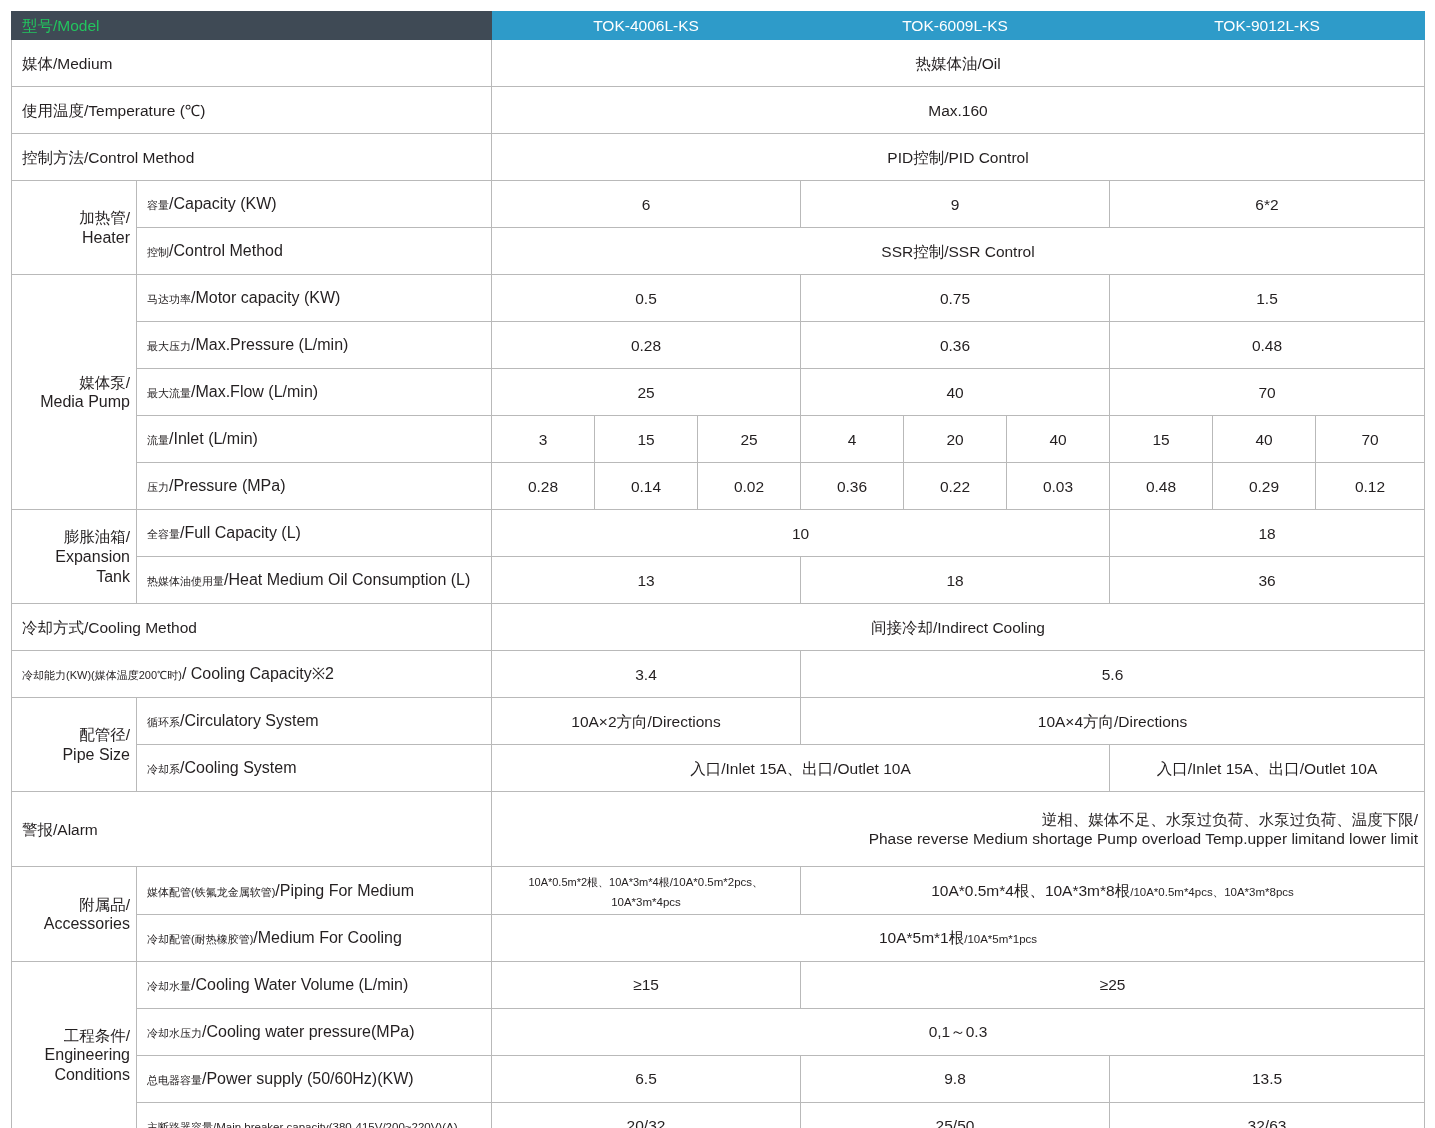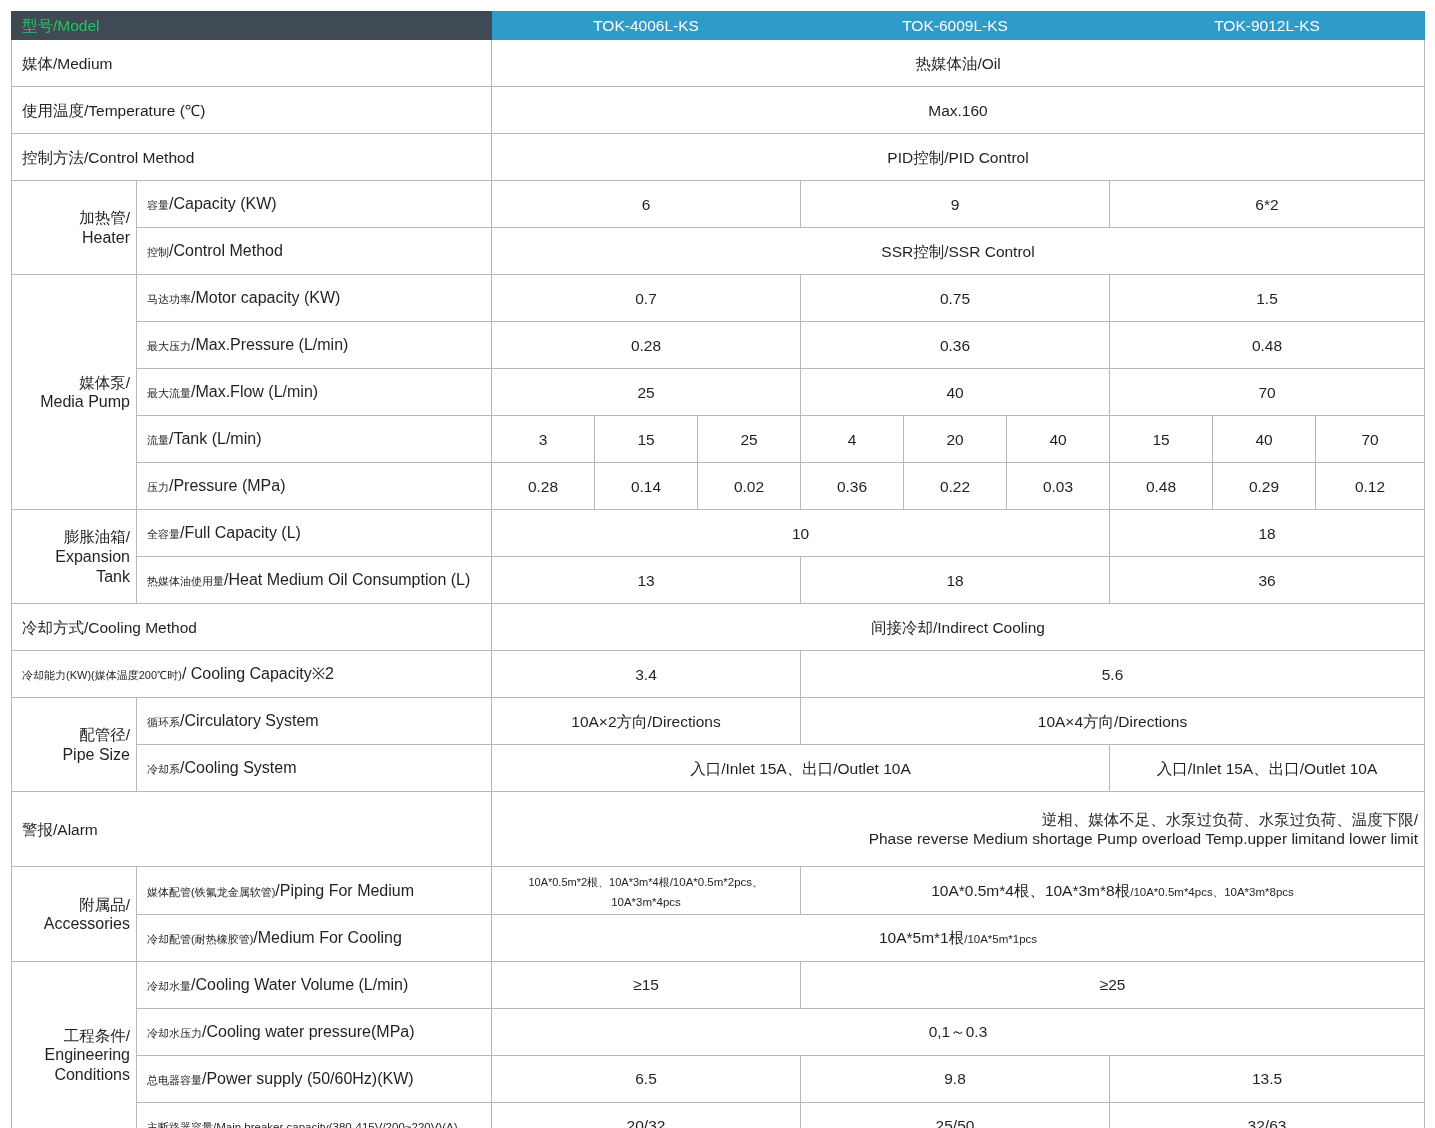--- a/index.html
+++ b/index.html
@@ -138,21 +138,21 @@
   </tr>
 
   <tr>
     <td class="lab two-line" rowspan="5">
       <span>媒体泵/</span><br>
       <span class="en">Media Pump</span>
     </td>
     <td class="lab2 tall">
       <span class="cn">马达功率</span><span class="en">/Motor capacity (KW)</span>
     </td>
-    <td class="ctr" colspan="3">0.7</td>
+    <td class="ctr" colspan="3">0.5</td>
     <td class="ctr" colspan="3">0.75</td>
     <td class="ctr" colspan="3">1.5</td>
   </tr>
 
   <tr>
     <td class="lab2 tall">
       <span class="cn">最大压力</span><span class="en">/Max.Pressure (L/min)</span>
     </td>
     <td class="ctr" colspan="3">0.28</td>
     <td class="ctr" colspan="3">0.36</td>
@@ -163,21 +163,21 @@
     <td class="lab2 tall">
       <span class="cn">最大流量</span><span class="en">/Max.Flow (L/min)</span>
     </td>
     <td class="ctr" colspan="3">25</td>
     <td class="ctr" colspan="3">40</td>
     <td class="ctr" colspan="3">70</td>
   </tr>
 
   <tr>
     <td class="lab2 tall">
-      <span class="cn">流量</span><span class="en">/Tank (L/min)</span>
+      <span class="cn">流量</span><span class="en">/Inlet (L/min)</span>
     </td>
     <td class="ctr">3</td>
     <td class="ctr">15</td>
     <td class="ctr">25</td>
     <td class="ctr">4</td>
     <td class="ctr">20</td>
     <td class="ctr">40</td>
     <td class="ctr">15</td>
     <td class="ctr">40</td>
     <td class="ctr">70</td>

